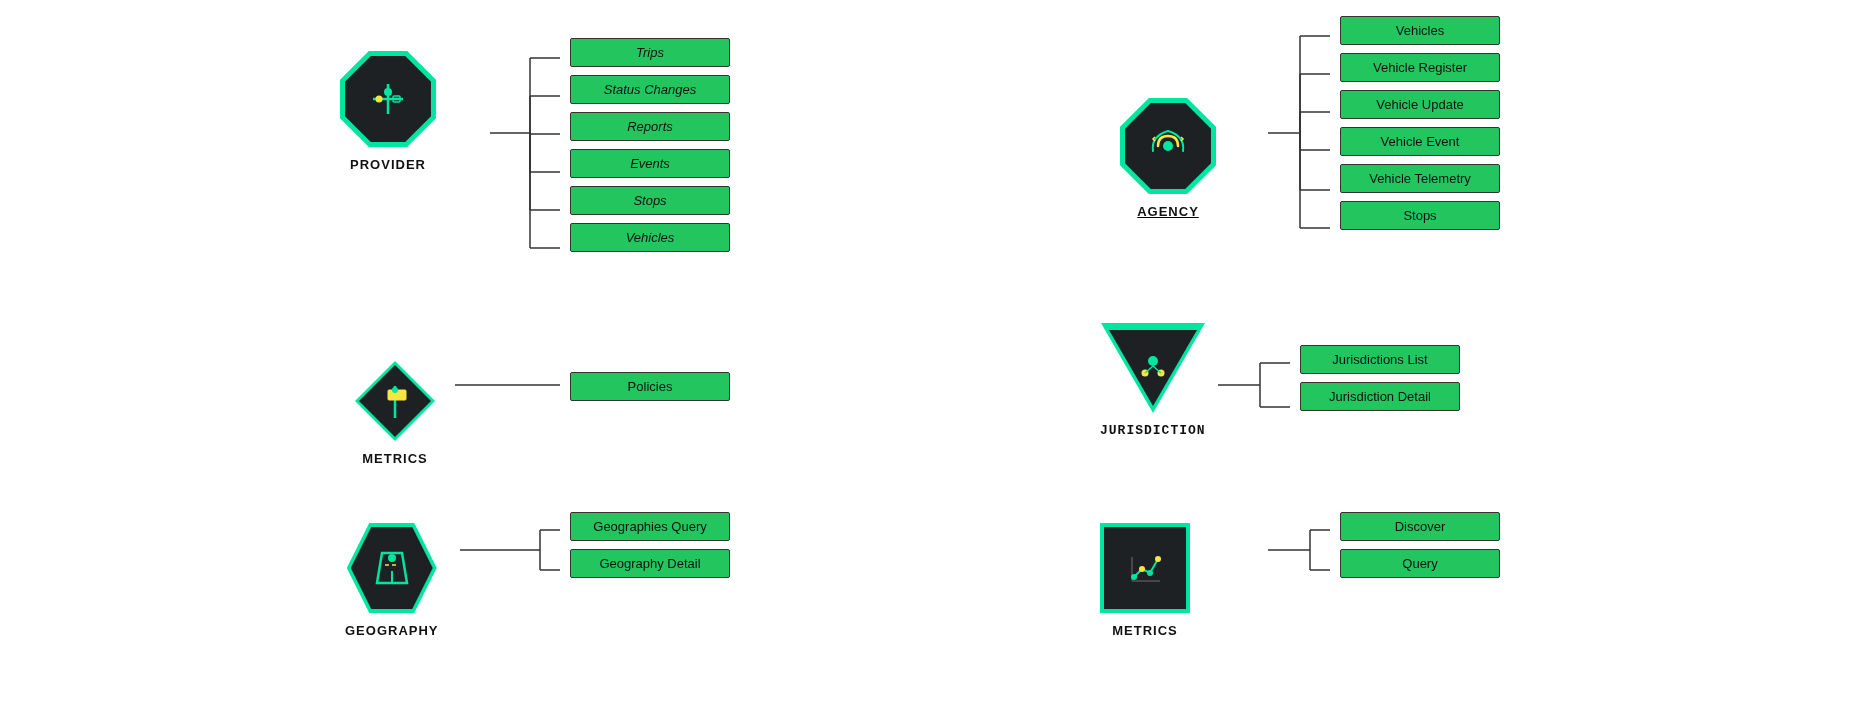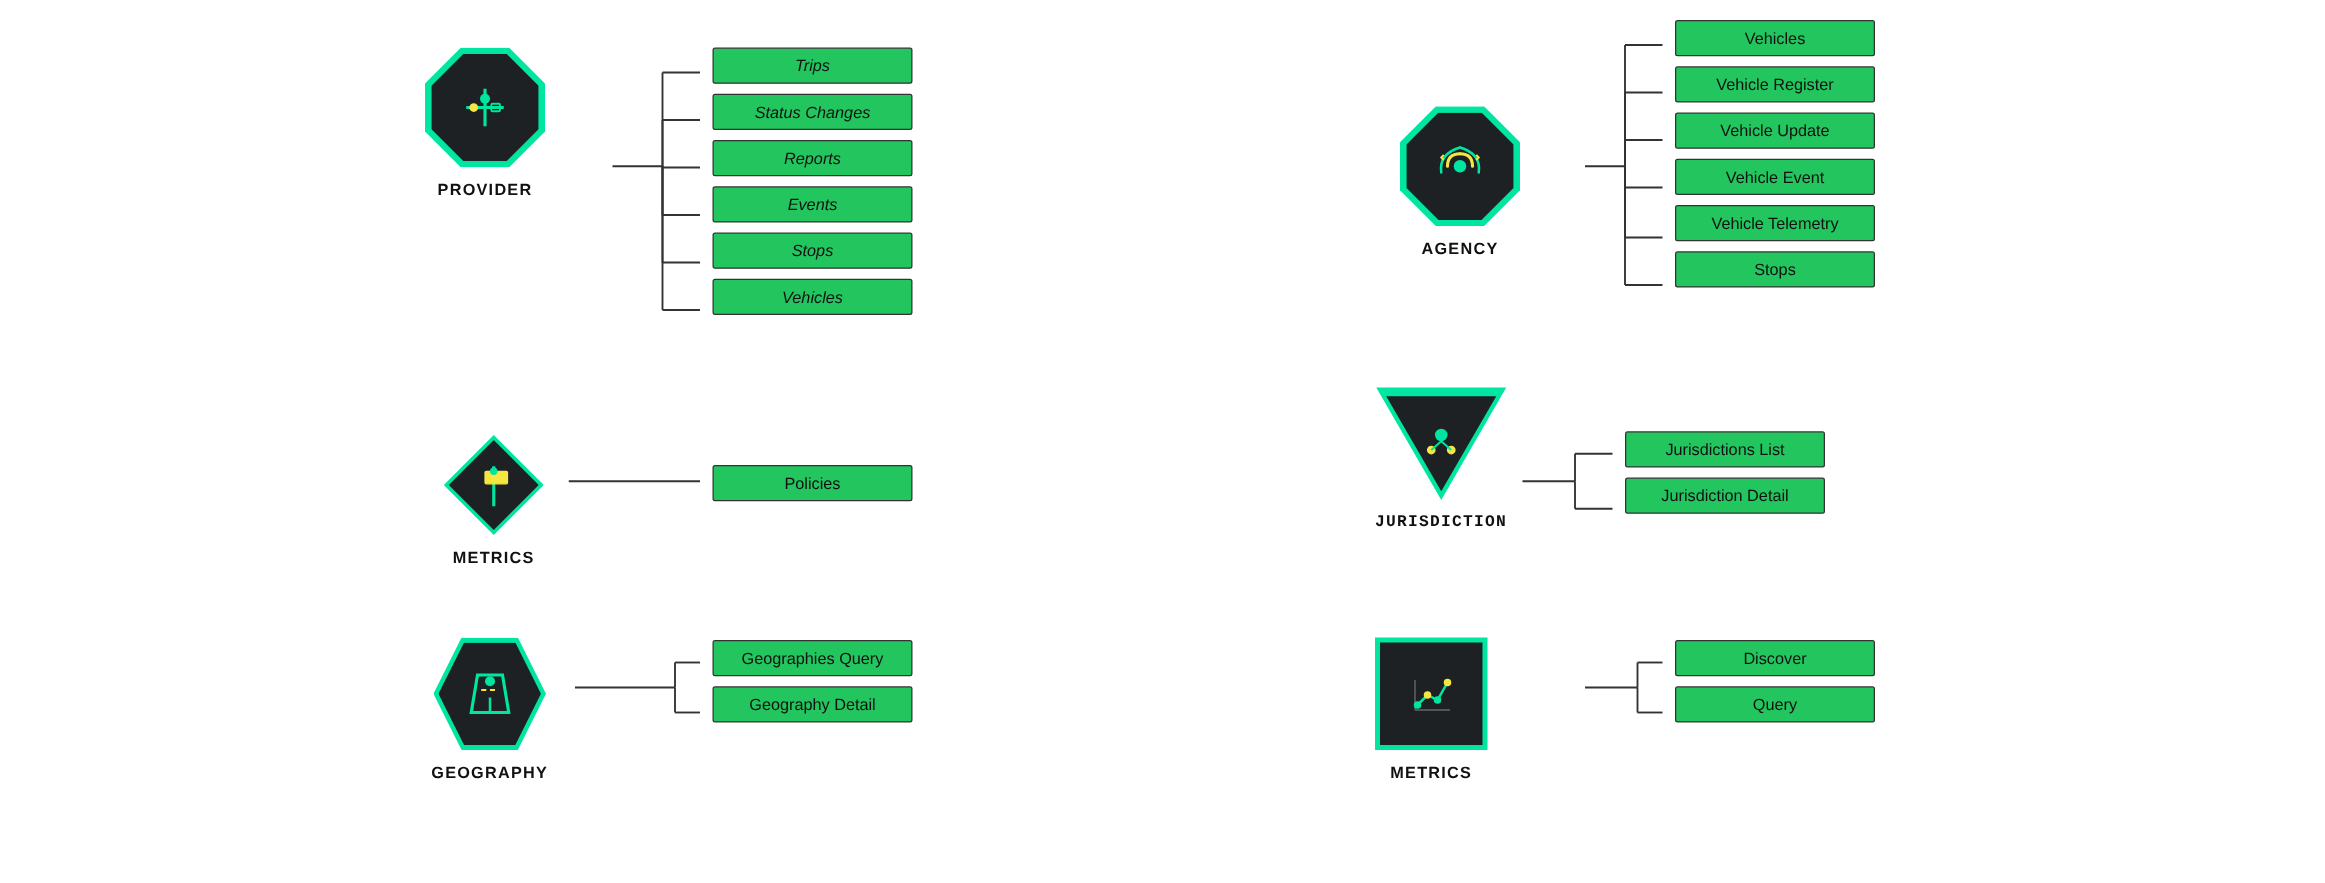--- a/index.html
+++ b/index.html
@@ -15,20 +15,21 @@
     }
     .diagram {
       width: 1860px;
       height: 706px;
       position: relative;
     }
     .section {
       position: absolute;
       display: flex;
       align-items: center;
+      margin-top: 13px;
     }
     
     .icon-wrap {
       display: flex;
       flex-direction: column;
       align-items: center;
       justify-content: center;
       gap: 6px;
     }
     .icon-label {
@@ -277,21 +278,21 @@
     <div class="items-col">
       <div class="item-box">Trips</div>
       <div class="item-box">Status Changes</div>
       <div class="item-box">Reports</div>
       <div class="item-box">Events</div>
       <div class="item-box">Stops</div>
       <div class="item-box">Vehicles</div>
     </div>
   </div>
 
-  <div class="section" style="left:1120px; top:85px; flex-direction:row; align-items:center;">
+  <div class="section" style="left:1120px; top:85px; flex-direction:row; align-items:center;text-decoration:underline;">
     <div class="icon-wrap">
       <div class="shape-octagon-border">
         <div class="shape-octagon-inner">
           <svg class="icon-svg" viewBox="0 0 50 50">
 
             <circle cx="25" cy="25" r="5" fill="#00e5a0"></circle>
             <path d="M15 25 Q15 15 25 15" stroke="#f5e642" stroke-width="2.5" fill="none" stroke-linecap="round"></path>
             <path d="M35 25 Q35 15 25 15" stroke="#f5e642" stroke-width="2.5" fill="none" stroke-linecap="round"></path>
             <path d="M10 30 Q8 15 25 10" stroke="#00e5a0" stroke-width="2" fill="none" stroke-linecap="round"></path>
             <path d="M40 30 Q42 15 25 10" stroke="#00e5a0" stroke-width="2" fill="none" stroke-linecap="round"></path>

